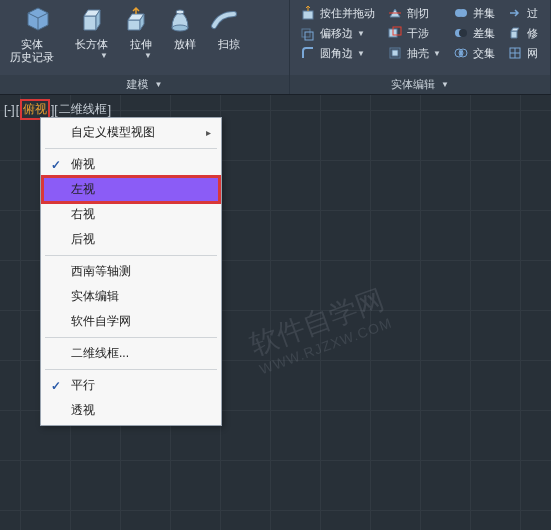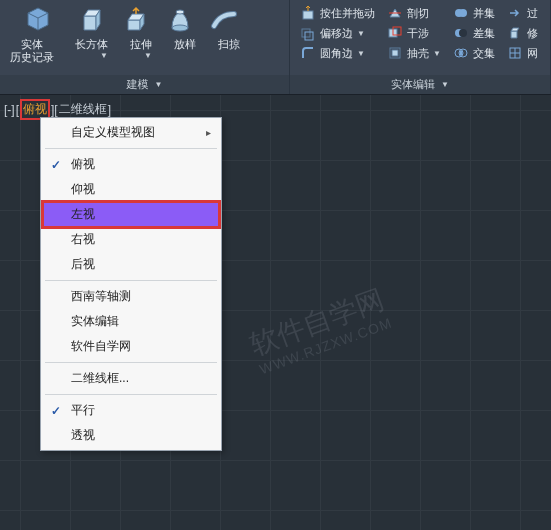--- a/index.html
+++ b/index.html
@@ -254,23 +254,20 @@
   </div>
 
   <div class="context-menu">
     <div class="menu-item has-sub">
         <span>自定义模型视图</span>
       </div>
     <div class="menu-sep"></div>
     <div class="menu-item checked">
         <span>俯视</span>
       </div>
-    <div class="menu-item">
-        <span>仰视</span>
-      </div>
     <div class="menu-item highlighted-red">
         <span>左视</span>
       </div>
     <div class="menu-item">
         <span>右视</span>
       </div>
     <div class="menu-item">
         <span>后视</span>
       </div>
     <div class="menu-sep"></div>

